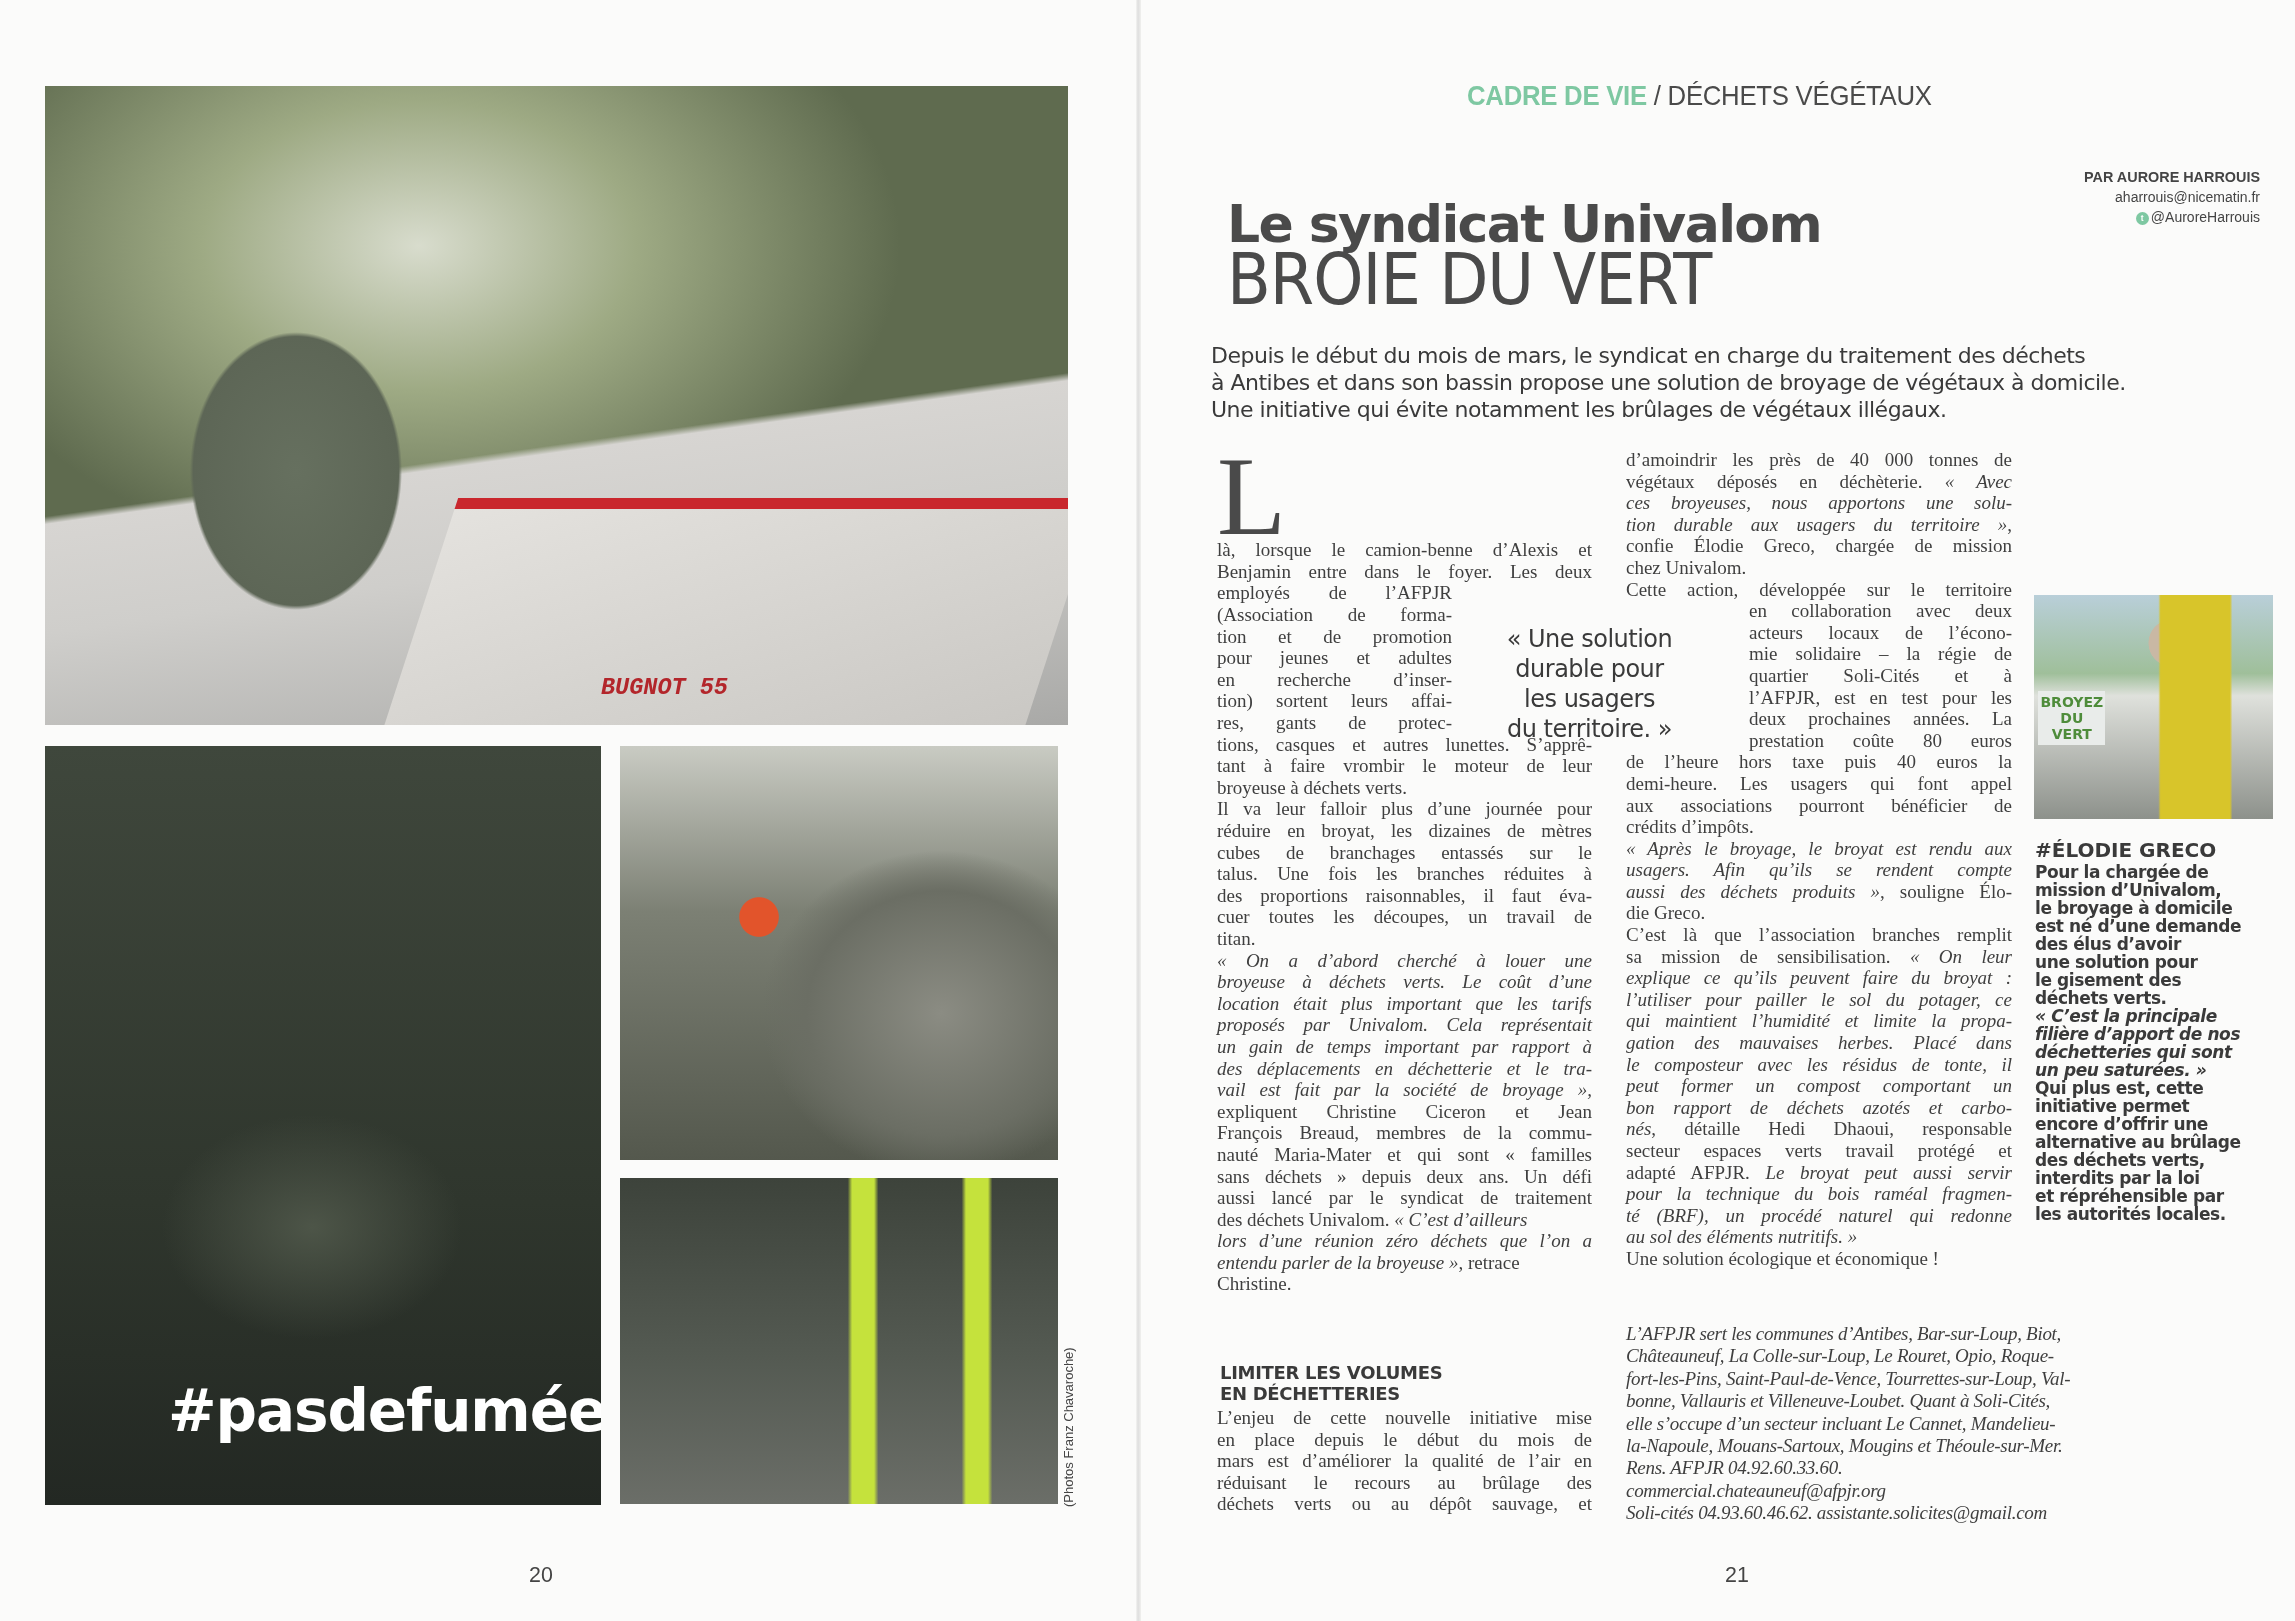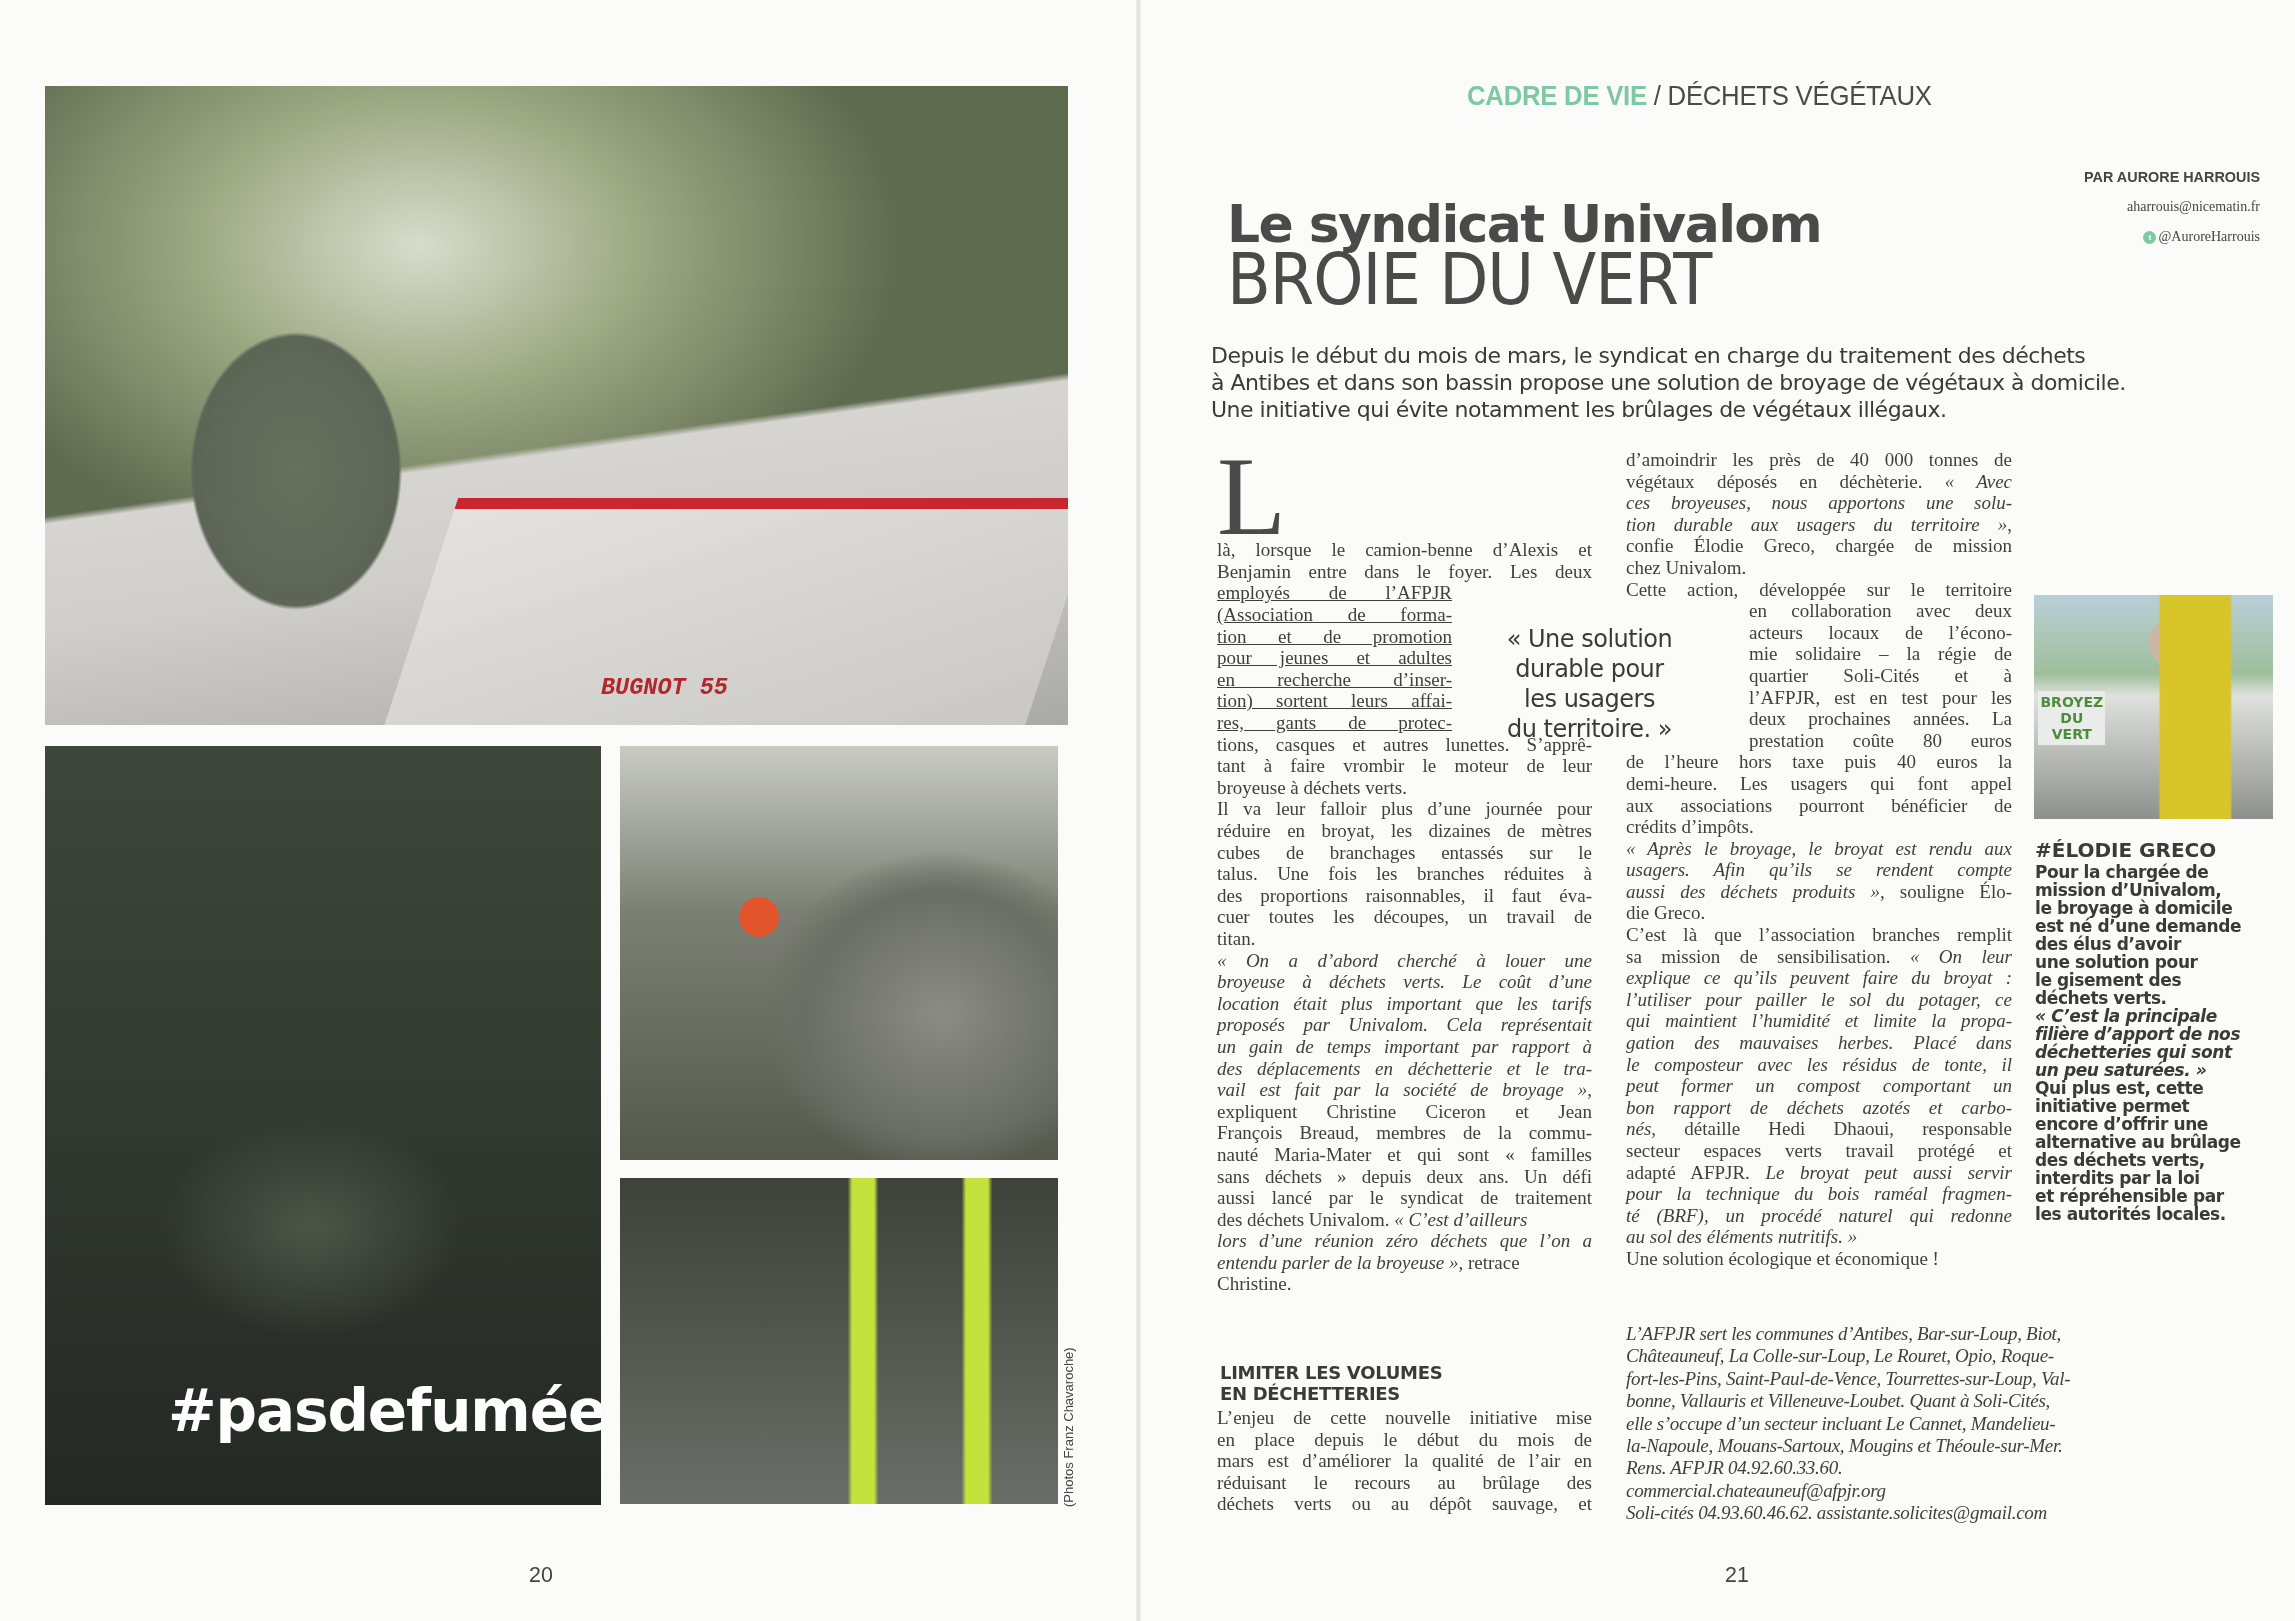--- a/index.html
+++ b/index.html
@@ -90,21 +90,21 @@
     position: absolute; left: 1227px; top: 238px;
     font-family: "DejaVu Sans", sans-serif; font-weight: normal; font-size: 71px;
     color: #4a4a4a; letter-spacing: -1.1px; white-space: nowrap;
     transform: scaleX(0.9); transform-origin: left;
   }
   .byline {
     position: absolute; right: 35px; top: 169px; text-align: right;
     font-family: "Liberation Sans", sans-serif; color: #444;
   }
   .byline .name { font-weight: bold; font-size: 14.4px; }
-  .byline .mail, .byline .tw { font-size: 14px; margin-top: 14px; font-family: Liberation Serif, serif; }
+  .byline .mail, .byline .tw { font-size: 14px; margin-top: 4px; }
   .tw-icon {
     display: inline-block; width: 13px; height: 13px; border-radius: 50%;
     background: #7ec8a2; color: #fff; font-size: 8.6px; text-align: center; line-height: 13px;
     vertical-align: middle; margin-right: 2.1px; font-weight: bold;
   }
   .chapo {
     position: absolute; left: 1211px; top: 342px; width: 962px;
     font-family: "DejaVu Sans", sans-serif; font-size: 22px; line-height: 27px;
     color: #3a3a3a; letter-spacing: -0.5px;
   }
@@ -196,21 +196,21 @@
   <span>Depuis le début du mois de mars, le syndicat en charge du traitement des déchets</span>
   <span>à Antibes et dans son bassin propose une solution de broyage de végétaux à domicile.</span>
   <span>Une initiative qui évite notamment les brûlages de végétaux illégaux.</span>
 </div>
 
 <div class="col1-full" style="top:449px;">
   <div class="dropcap">L</div>
   <div style="clear:both;"></div>
   <span class="line">là, lorsque le camion-benne d’Alexis et</span>
   <span class="line">Benjamin entre dans le foyer. Les deux</span>
-  <div style="width:235px;text-decoration:underline;">
+  <div style="width:235px;">
     <span class="line">employés de l’AFPJR</span>
     <span class="line">(Association de forma-</span>
     <span class="line">tion et de promotion</span>
     <span class="line">pour jeunes et adultes</span>
     <span class="line">en recherche d’inser-</span>
     <span class="line">tion) sortent leurs affai-</span>
     <span class="line">res, gants de protec-</span>
   </div>
   <span class="line">tions, casques et autres lunettes. S’apprê-</span>
   <span class="line">tant à faire vrombir le moteur de leur</span>

